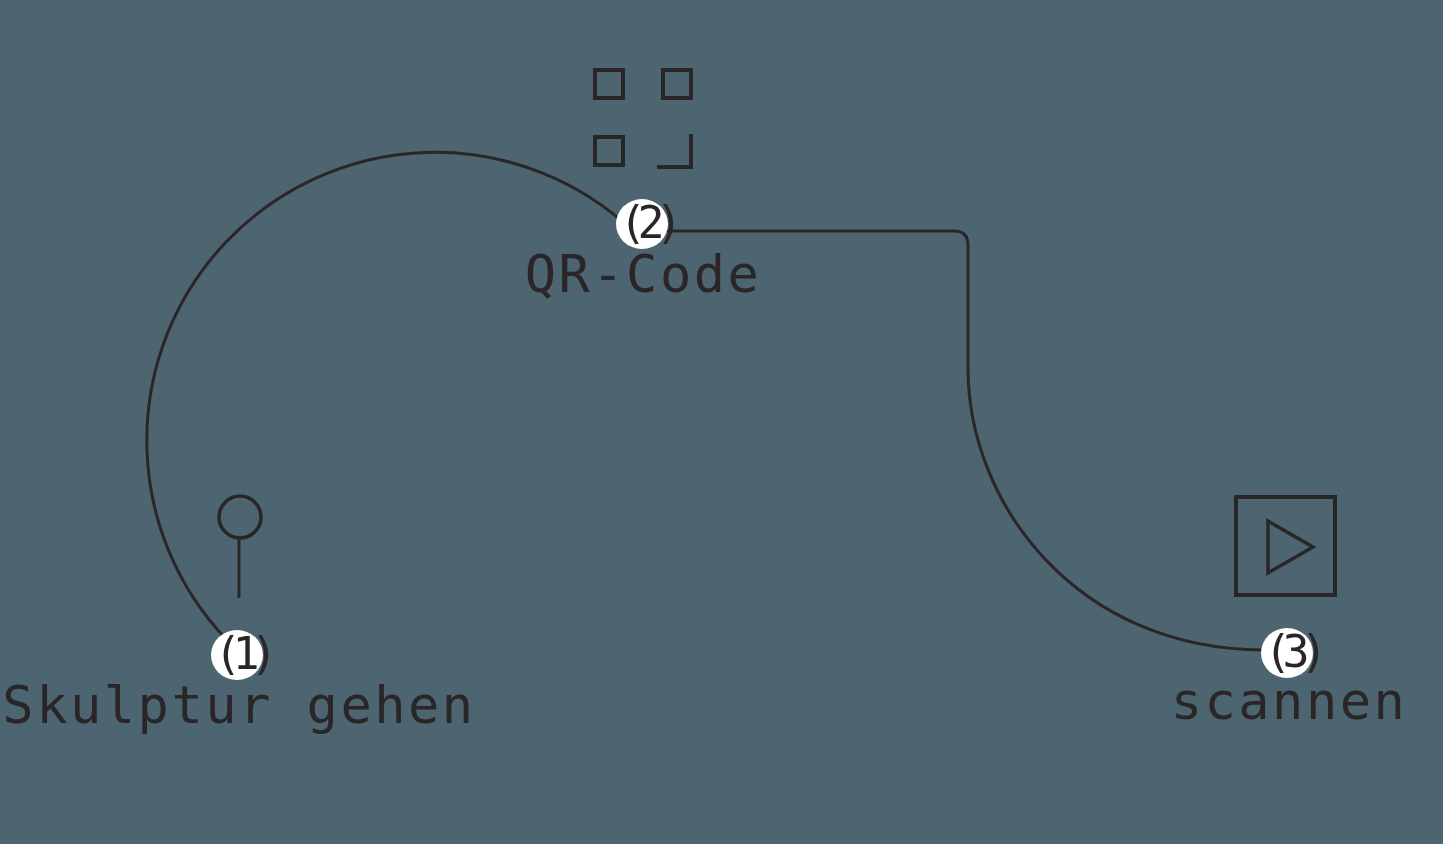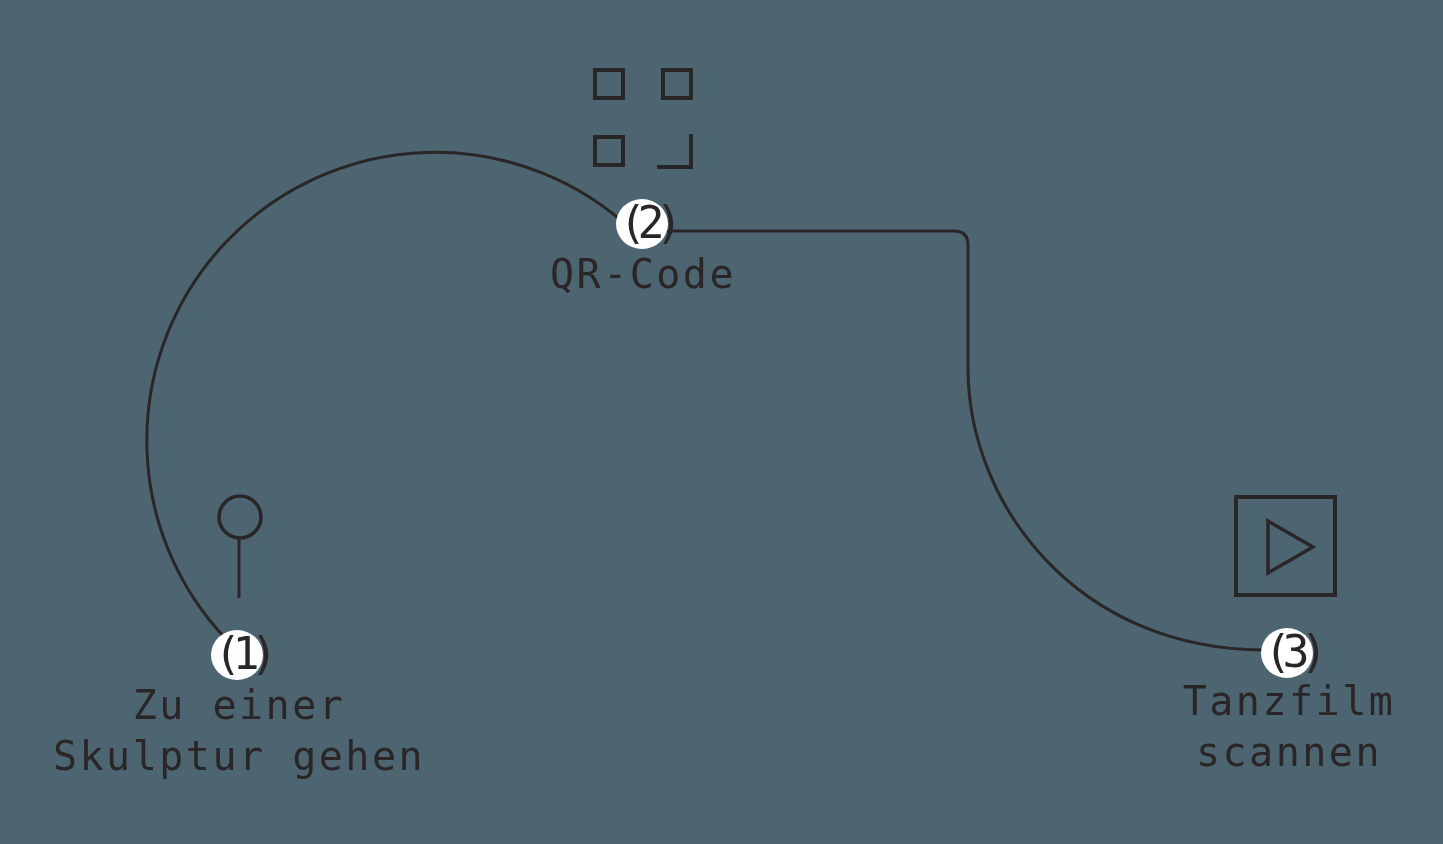--- a/index.html
+++ b/index.html
@@ -23,21 +23,21 @@
   .layer {
     position: absolute;
     left: 0; top: 0;
     width: 1443px; height: 844px;
   }
   svg.layer { color: var(--ink); }
 
   .step-label {
     position: absolute;
     text-align: center;
-    font-size: 40px;
+    font-size: 52px;
     line-height: 51px;
     letter-spacing: 2.5px;
     white-space: nowrap;
     transform: translateX(-50%);
   }
 
   .badge {
     position: absolute;
     width: 52px;
     height: 50px;
@@ -90,26 +90,24 @@
     <span class="num">(1)</span>
   </div>
   <div class="badge" style="left:642px; top:224px;">
     <span class="num">(2)</span>
   </div>
   <div class="badge" style="left:1287px; top:653px;">
     <span class="num">(3)</span>
   </div>
 
   <div class="step-label" style="left:239px; top:680px;">
-    <div>Zu einer</div>
     <div>Skulptur gehen</div>
   </div>
 
   <div class="step-label" style="left:643px; top:249px;">
     <div>QR-Code</div>
   </div>
 
   <div class="step-label" style="left:1289px; top:676px;">
-    <div>Tanzfilm</div>
     <div>scannen</div>
   </div>
 
 </div>
 
 </body></html>

